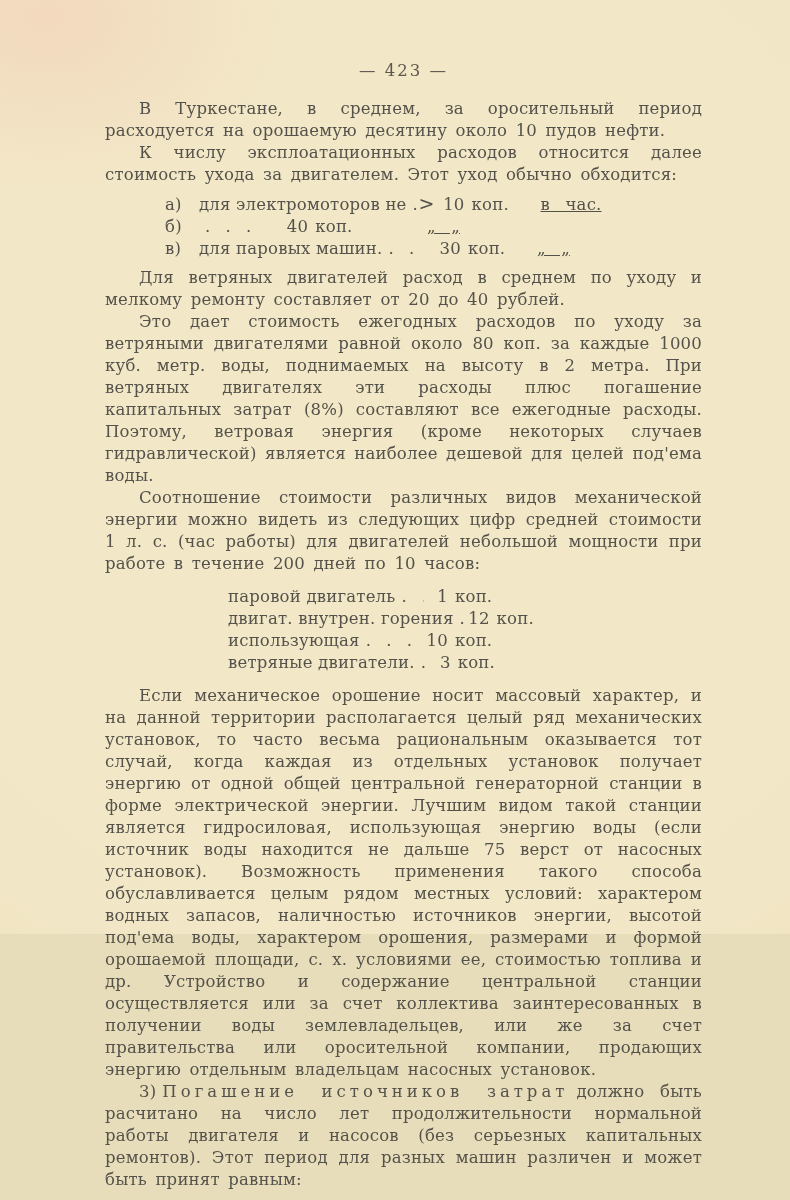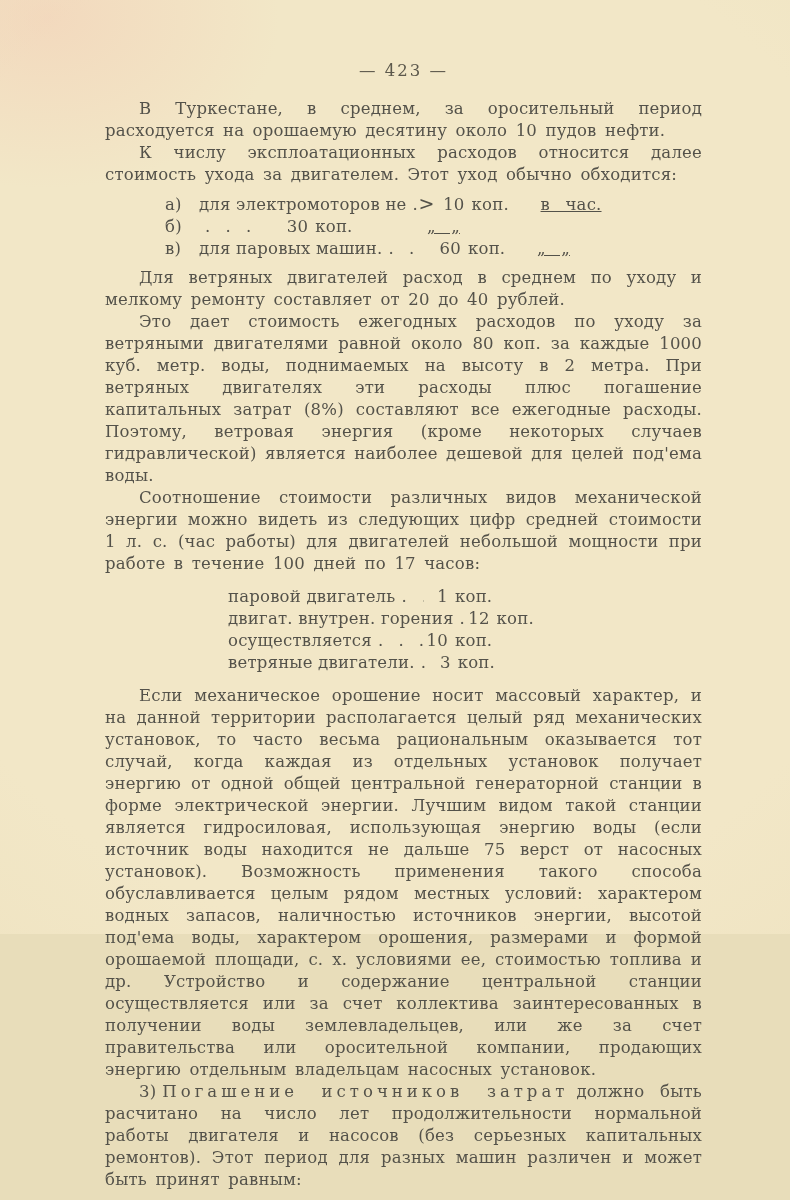--- a/index.html
+++ b/index.html
@@ -83,55 +83,55 @@
           <span class="num">10</span>
           <span>коп.</span>
         </span>
       <span class="unit2">в час.</span>
     </div>
     <div class="row">
       <span>б)</span>
       <span class="dots">. . .</span>
       <span class="valblock">
           <span class="pre"></span>
-          <span class="num">30</span>
+          <span class="num">40</span>
           <span>коп.</span>
         </span>
       <span class="unit2">„ „</span>
     </div>
     <div class="row">
       <span>в)</span>
       <span>для паровых машин.</span>
       <span class="dots">. . . . . .</span>
       <span class="valblock">
           <span class="pre"></span>
-          <span class="num">60</span>
+          <span class="num">30</span>
           <span>коп.</span>
         </span>
       <span class="unit2">„ „</span>
     </div>
   </div>
 
   <p class="para">Для ветряных двигателей расход в среднем по уходу и мелкому ремонту составляет от 20 до 40 рублей.</p>
   <p class="para">Это дает стоимость ежегодных расходов по уходу за ветряными двигателями равной около 80 коп. за каждые 1000 куб. метр. воды, поднимаемых на высоту в 2 метра. При ветряных двигателях эти расходы плюс погашение капитальных затрат (8%) составляют все ежегодные расходы. Поэтому, ветровая энергия (кроме некоторых случаев гидравлической) является наиболее дешевой для целей под'ема воды.</p>
-  <p class="para">Соотношение стоимости различных видов механической энергии можно видеть из следующих цифр средней стоимости 1 л. с. (час работы) для двигателей небольшой мощности при работе в течение 100 дней по 17 часов:</p>
+  <p class="para">Соотношение стоимости различных видов механической энергии можно видеть из следующих цифр средней стоимости 1 л. с. (час работы) для двигателей небольшой мощности при работе в течение 200 дней по 10 часов:</p>
 
   <div class="list list-hp">
     <div class="row">
       <span>паровой двигатель</span>
       <span class="dots">. . . . .</span>
       <span><span class="num">1</span><span>коп.</span></span>
     </div>
     <div class="row">
       <span>двигат. внутрен. горения</span>
       <span class="dots">. .</span>
       <span><span class="num">12</span><span>коп.</span></span>
     </div>
     <div class="row">
-      <span>осуществляется</span>
+      <span>использующая</span>
       <span class="dots">. . . . . . .</span>
       <span><span class="num">10</span><span>коп.</span></span>
     </div>
     <div class="row">
       <span>ветряные двигатели.</span>
       <span class="dots">. . . . .</span>
       <span><span class="num">3</span><span>коп.</span></span>
     </div>
   </div>
 

